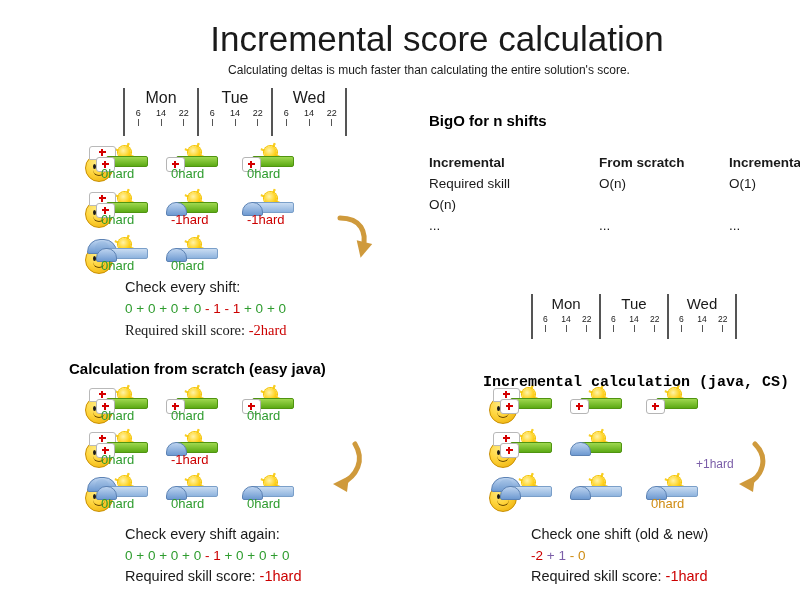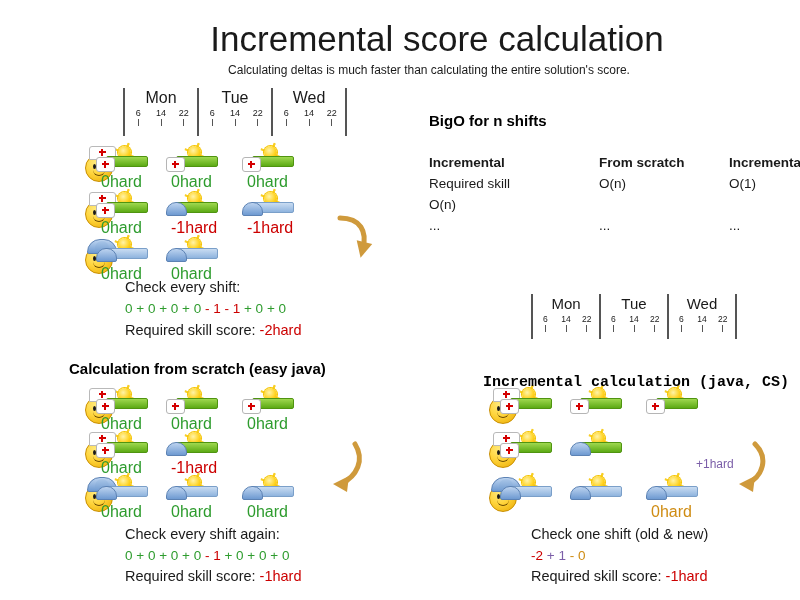--- a/index.html
+++ b/index.html
@@ -101,21 +101,21 @@
       linear-gradient(#d40000,#d40000) center/7px 2.4px no-repeat,
       linear-gradient(#d40000,#d40000) center/2.4px 7px no-repeat;
   }
   .badge.helmet{
     top:10px;width:19px;height:12px;
     background:linear-gradient(#bcd3ef,#6e9ad1);
     border:1px solid #5c82b4;border-radius:10px 10px 2px 2px;
   }
   .shift-label{
     position:absolute;left:5px;top:21px;white-space:nowrap;
-    font-size:16px;line-height:14px;margin-top:8px;
+    font-size:13px;line-height:14px;
   }
   .c-green{color:#2e9c2e;}
   .c-red{color:#cc0000;}
   .c-purple{color:#7b5ea8;}
   .c-orange{color:#cf8c13;}
 
   
   .summary{font-size:14.5px;line-height:21px;color:#1a1a1a;white-space:nowrap;}
   .formula{font-size:13.5px;line-height:20px;white-space:nowrap;}
 
@@ -274,21 +274,21 @@
       <div class="bar blue"></div>
       <div class="badge helmet"></div>
       <div class="shift-label c-green">0hard</div>
     </div>
   </div>
 
 <div class="abs" style="left:88px;top:277px;">
   <div class="summary">Check every shift:</div>
 </div>
 <div class="abs formula" id="top-formula" style="left:88px;top:299px;"><span class="c-green">0 + 0 + 0 + 0 </span><span class="c-red">- 1 </span><span class="c-red">- 1 </span><span class="c-green">+ 0 + 0</span></div>
-<div class="abs summary" style="left:88px;top:320px;">
+<div class="abs summary" style="left:88px;top:320px;font-family:Liberation Serif, serif;">
   <span>Required skill score: </span><span class="c-red">-2hard</span>
 </div>
 
 <div class="abs section-title" style="left:392px;top:112px;">BigO for n shifts</div>
 <div class="abs" id="bigo-table" style="left:392px;top:152px;">
     <div class="row hdr">
       <div class="c0">Incremental</div>
       <div class="c1">From scratch</div>
       <div class="c2">Incremental</div>
     </div>

